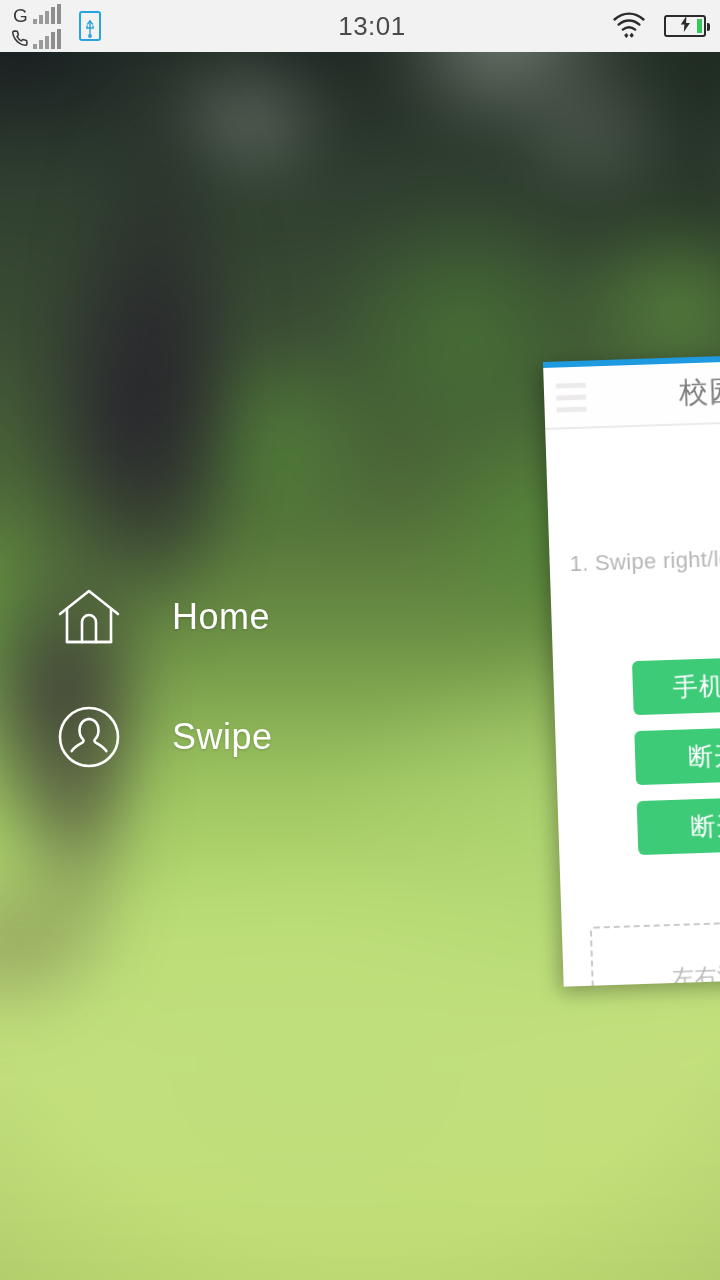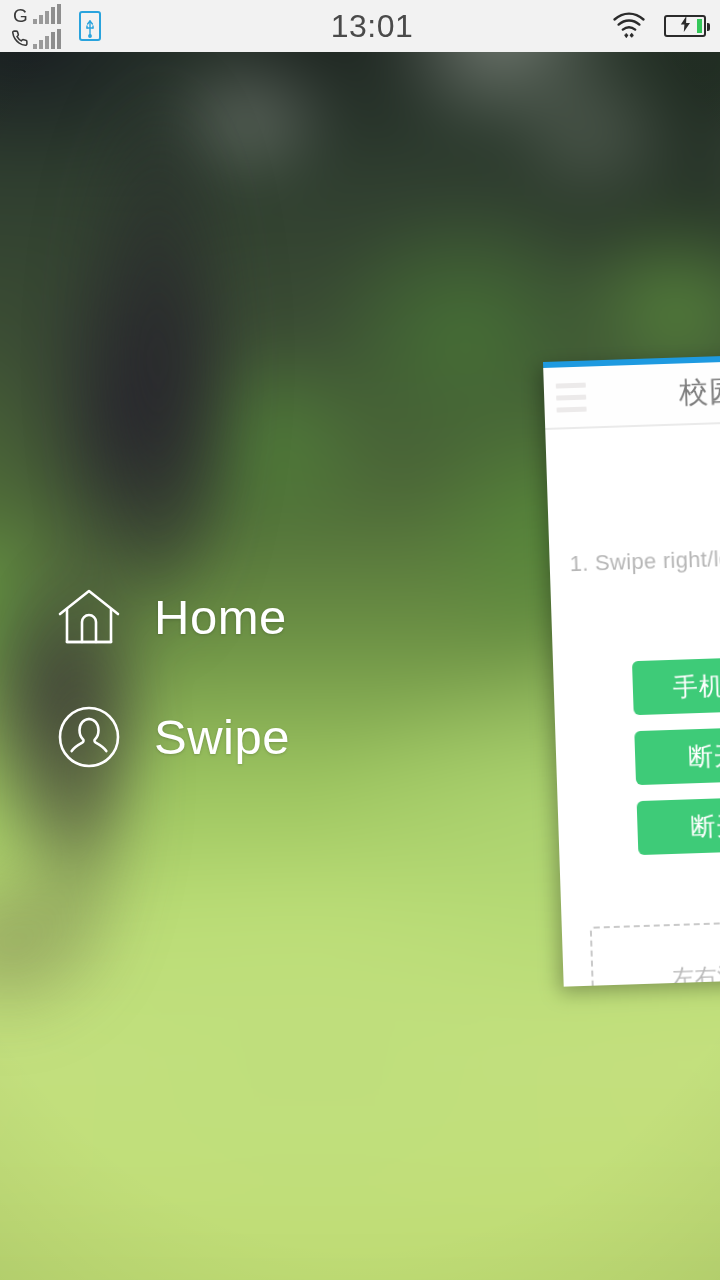--- a/index.html
+++ b/index.html
@@ -77,21 +77,21 @@
     border: 2px solid #29a3dd;
     border-radius: 3px;
     position: relative;
   }
   .usb-icon svg { position: absolute; top: 3px; left: 3px; }
 
   .sb-time {
     position: absolute;
     left: 0; right: 0;
     text-align: center;
-    font-size: 32px;
+    font-size: 26px;
     color: #4a4a4a;
     letter-spacing: 0.5px;
     line-height: 52px;
     font-family: "Liberation Sans", sans-serif;
     padding-left: 24px;
   }
   .sb-right {
     position: absolute;
     right: 14px; top: 0;
     height: 52px;
@@ -193,22 +193,22 @@
     cursor: pointer;
   }
   .menu-icon {
     width: 62px; height: 62px;
     flex: 0 0 62px;
     display: flex;
     align-items: center;
     justify-content: center;
   }
   .menu-label {
-    margin-left: 34px;
-    font-size: 49px;
+    margin-left: 52px;
+    font-size: 36px;
     color: #ffffff;
     font-weight: 300;
     letter-spacing: 0.5px;
     text-shadow: 0 1px 3px rgba(0,0,0,0.18);
     font-family: "Liberation Sans", sans-serif;
   }
 
   
   .card-wrap {
     position: absolute;

